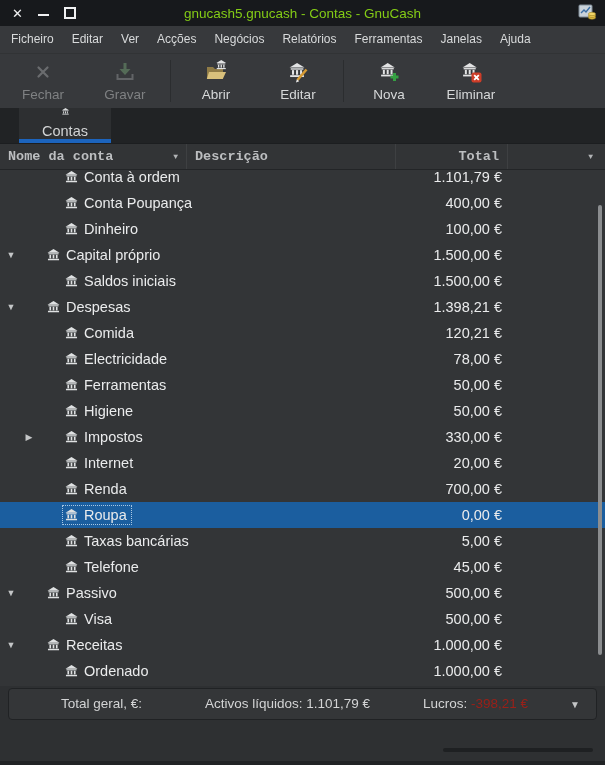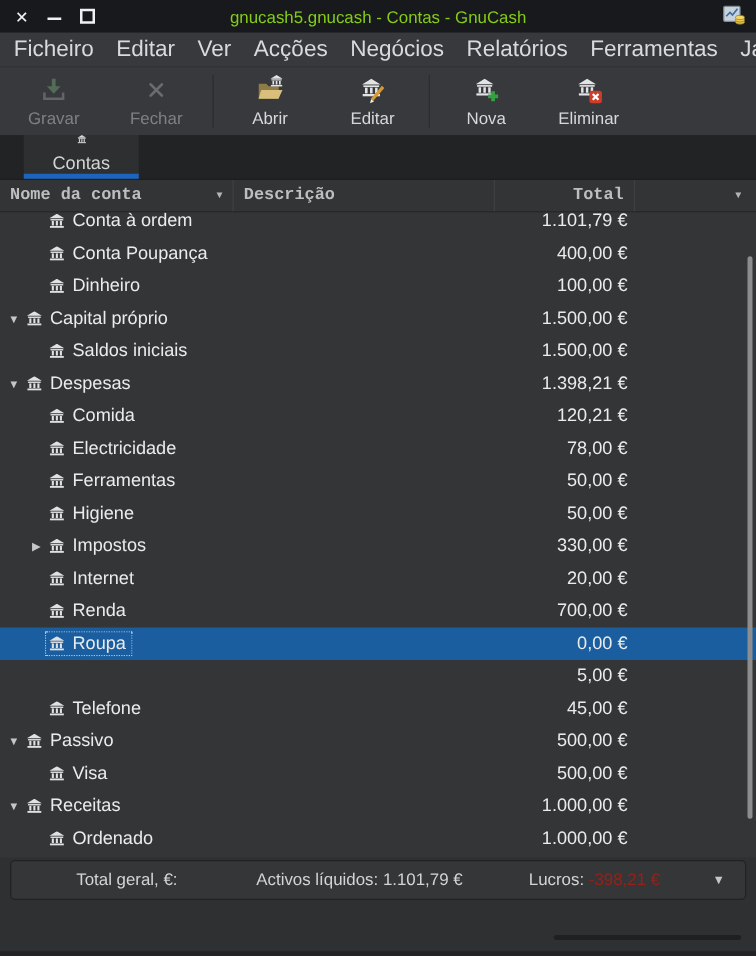--- a/index.html
+++ b/index.html
@@ -11,21 +11,21 @@
   .win-controls{display:flex;align-items:center;gap:15px;padding-left:12px;z-index:2;}
   .close-glyph{color:#f0f1f2;font-size:13px;font-weight:bold;line-height:1;cursor:default;}
   .min-glyph{width:11px;height:2px;background:#f0f1f2;margin-top:4px;}
   .max-glyph{width:8px;height:8px;border:2px solid #f0f1f2;}
   .title-text{position:absolute;left:0;right:0;text-align:center;font-size:13.5px;color:#84cc16;}
   .app-icon{position:absolute;right:8px;top:4px;}
 
   
   .menubar{height:28px;background:#37393c;display:flex;align-items:center;padding-left:2px;flex:none;
            border-bottom:1px solid #313335;box-sizing:border-box;}
-  .menu-item{padding:0 9px;font-size:18px;color:#d8dadb;line-height:27px;}
+  .menu-item{padding:0 9px;font-size:12px;color:#d8dadb;line-height:27px;}
 
   
   .toolbar{height:54px;background:#37393c;display:flex;align-items:center;padding-left:2px;flex:none;}
   .tbtn{width:82px;height:48px;display:flex;flex-direction:column;align-items:center;justify-content:center;gap:3px;}
   .ticon{height:24px;display:flex;align-items:center;justify-content:center;}
   .tlabel{font-size:13.5px;color:#d6d8d9;}
   .tbtn.disabled .tlabel{color:#7f8183;}
   .tbtn.disabled .ticon{opacity:.45;}
   .tsep{width:1px;height:42px;background:#2b2d2f;margin:0 4px;flex:none;}
 
@@ -47,21 +47,21 @@
 
   
   .tree{flex:1;position:relative;overflow:hidden;background:#333537;}
   .rows{margin-top:-6px;}
   .row{height:26px;display:flex;align-items:center;position:relative;font-size:14.5px;color:#eaebec;}
   .row.lvl1{padding-left:4px;text-align:right;}
   .row.lvl2{padding-left:22px;}
   .expander{width:14px;flex:none;font-size:9px;color:#c4c6c7;text-align:center;line-height:26px;}
   .row.exp-expanded .expander::before{content:"▼";}
   .row.exp-collapsed .expander::before{content:"▶";}
-  .focuswrap{display:inline-flex;align-items:center;gap:6px;padding:1px 4px 1px 2px;border:1px dotted transparent;border-radius:1px;}
+  .focuswrap{display:inline-flex;align-items:center;gap:6px;padding:1px 4px 1px 2px;border:1px dotted transparent;border-radius:1px;margin-left:26px;}
   .row.selected{background:var(--selection,#1b5e9f);}
   .row.selected .focuswrap{border-color:#aac8e4;text-align:center;}
   .rname{white-space:nowrap;}
   .rtotal{position:absolute;right:103px;top:0;height:26px;display:flex;align-items:center;}
   .vscroll{position:absolute;right:3px;top:35px;width:4px;height:450px;background:#8b8d8f;border-radius:2px;}
 
   
   .bottom{height:79px;background:#2e3032;position:relative;flex:none;}
   .summarybar{position:absolute;top:2px;left:8px;right:8px;height:32px;background:#343638;
               border:1px solid #202224;border-radius:4px;font-size:13.5px;color:#d3d4d5;box-sizing:border-box;}
@@ -107,34 +107,34 @@
     <span class="menu-item">Relatórios</span>
     <span class="menu-item">Ferramentas</span>
     <span class="menu-item">Janelas</span>
     <span class="menu-item">Ajuda</span>
   </div>
 
   <div class="toolbar">
     <div class="tbtn disabled">
       <span class="ticon">
         <svg width="24" height="24" viewBox="0 0 24 24">
+          <path d="M7.5 7.5 L16.5 16.5 M16.5 7.5 L7.5 16.5" stroke="#a8aaac" stroke-width="2.2" stroke-linecap="round"></path>
+        </svg>
+      </span>
+      <span class="tlabel">Fechar</span>
+    </div>
+    <div class="tbtn disabled">
+      <span class="ticon">
+        <svg width="24" height="24" viewBox="0 0 24 24">
           <path d="M12 3 v7" stroke="#79a879" stroke-width="3" fill="none"></path>
           <path d="M6.5 9 h11 L12 15 Z" fill="#79a879"></path>
           <path d="M4.5 14 v5 h15 v-5" fill="none" stroke="#98999b" stroke-width="2"></path>
         </svg>
       </span>
       <span class="tlabel">Gravar</span>
-    </div>
-    <div class="tbtn disabled">
-      <span class="ticon">
-        <svg width="24" height="24" viewBox="0 0 24 24">
-          <path d="M7.5 7.5 L16.5 16.5 M16.5 7.5 L7.5 16.5" stroke="#a8aaac" stroke-width="2.2" stroke-linecap="round"></path>
-        </svg>
-      </span>
-      <span class="tlabel">Fechar</span>
     </div>
     <div class="tsep"></div>
     <div class="tbtn">
       <span class="ticon">
         <svg width="24" height="24" viewBox="0 0 24 24">
           <path d="M3 7 h6 l2 2 h8 v10 h-16 z" fill="#8f7b46"></path>
           <path d="M5 12 h17 l-3.2 7 h-16 z" fill="#d8c07c"></path>
           <g transform="translate(12,0) scale(0.75)" fill="#e2e3e4">
             <path d="M7 0 L0.5 4 L13.5 4 Z"></path>
               <rect x="1.5" y="4.6" width="11" height="1.2"></rect>
@@ -452,20 +452,31 @@
               <rect x="9.6" y="6.2" width="1.8" height="4"></rect>
               <rect x="1" y="10.6" width="12" height="1.6"></rect>
             </svg>
             <span class="rname">Roupa</span>
           </span>
           <span class="rtotal">0,00 €</span>
         </div>
 
         <div class="row lvl2 exp-none">
           <span class="expander"></span>
+          <span class="focuswrap">
+            <svg class="bank-icon" width="13" height="12" viewBox="0 0 14 13" fill="#dfe1e2">
+              <path d="M7 0 L0.5 4 L13.5 4 Z"></path>
+              <rect x="1.5" y="4.6" width="11" height="1.2"></rect>
+              <rect x="2.6" y="6.2" width="1.8" height="4"></rect>
+              <rect x="6.1" y="6.2" width="1.8" height="4"></rect>
+              <rect x="9.6" y="6.2" width="1.8" height="4"></rect>
+              <rect x="1" y="10.6" width="12" height="1.6"></rect>
+            </svg>
+            <span class="rname">Taxas bancárias</span>
+          </span>
           <span class="rtotal">5,00 €</span>
         </div>
 
         <div class="row lvl2 exp-none">
           <span class="expander"></span>
           <span class="focuswrap">
             <svg class="bank-icon" width="13" height="12" viewBox="0 0 14 13" fill="#dfe1e2">
               <path d="M7 0 L0.5 4 L13.5 4 Z"></path>
               <rect x="1.5" y="4.6" width="11" height="1.2"></rect>
               <rect x="2.6" y="6.2" width="1.8" height="4"></rect>

